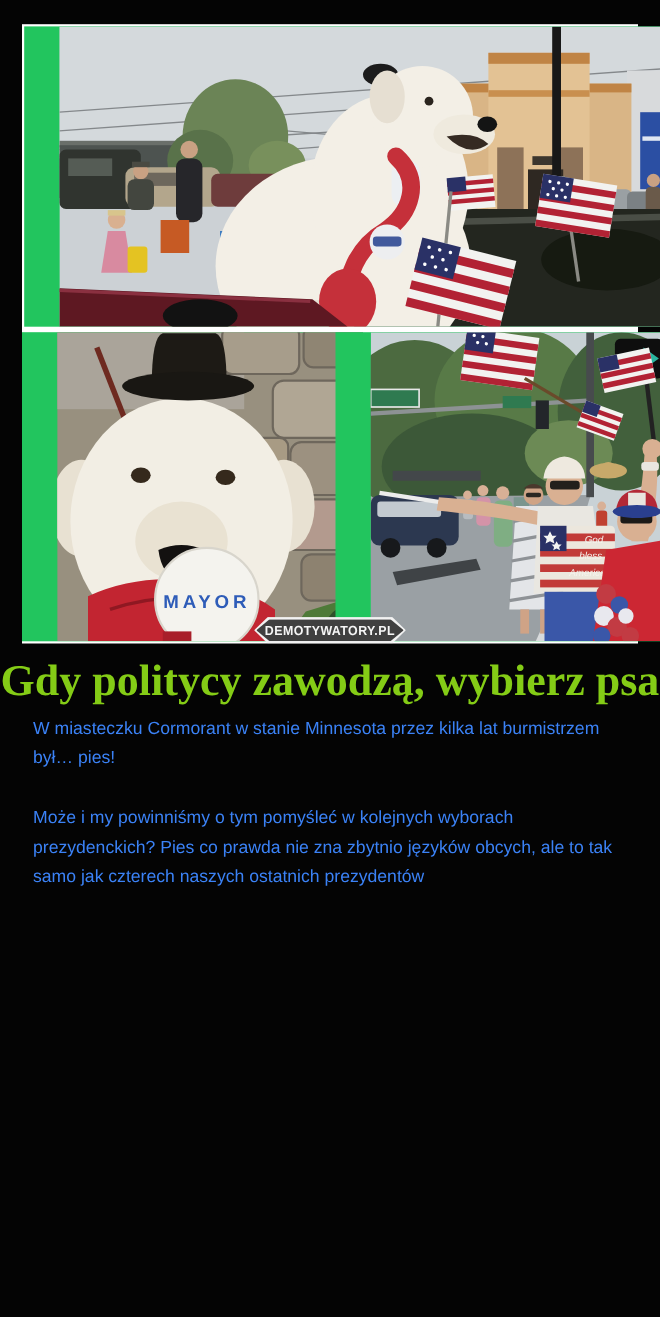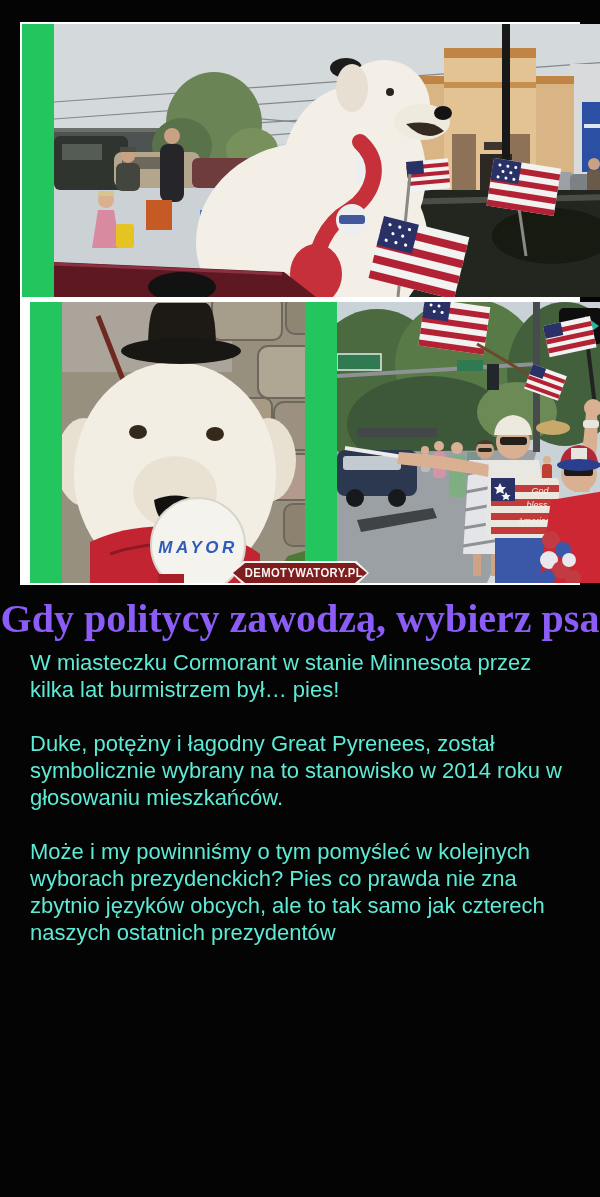--- a/index.html
+++ b/index.html
@@ -2,35 +2,35 @@
 <html><head>
 <meta charset="utf-8">
 <style>
   html,body{margin:0;padding:0;background:#000;}
   .page{position:relative;width:600px;height:1197px;background:#040404;overflow:hidden;
         font-family:"Liberation Sans",sans-serif;}
   .collage{position:absolute;left:20px;top:22px;width:560px;height:563px;background:#ffffff;}
   .ph{position:absolute;overflow:hidden;background:#22c55e;padding-left:32px;}
   .ph svg{display:block;width:100%;height:100%;}
   .ph-top{left:2px;top:2px;width:556px;height:273px;}
-  .ph-bl{left:10px;top:280px;width:278px;height:281px;font-style:italic;}
+  .ph-bl{left:0;top:280px;width:278px;height:281px;}
   .ph-br{left:285px;top:280px;width:273px;height:281px;}
   .wm-outer{position:absolute;left:50%;top:561px;transform:translateX(-50%);
             width:138px;height:24px;background:#f2f2f2;
             clip-path:polygon(0 50%,9% 0,91% 0,100% 50%,91% 100%,9% 100%);}
-  .wm-inner{position:absolute;left:2px;top:2px;right:2px;bottom:2px;background:#7f1d1d;
+  .wm-inner{position:absolute;left:2px;top:2px;right:2px;bottom:2px;background:#404040;
             clip-path:polygon(0 50%,9% 0,91% 0,100% 50%,91% 100%,9% 100%);
-            display:flex;align-items:center;justify-content:flex-end;}
+            display:flex;align-items:center;justify-content:center;}
   .wm-text{color:#f5f5f5;font-size:12px;font-weight:bold;letter-spacing:.4px;
            transform:scaleX(.94);white-space:nowrap;}
   .title{position:absolute;left:0;top:593px;width:100%;text-align:center;
          font-family:"Liberation Serif",serif;font-weight:bold;font-size:40px;
          line-height:52px;}
   .body-text{position:absolute;left:30px;top:649px;width:540px;
-             font-size:22px;line-height:27px;color:#5eead4;}
+             font-size:16px;line-height:27px;color:#3b82f6;}
   .body-text p{margin:0 0 27px 0;white-space:pre-wrap;}
   .body-text p:last-child{margin-bottom:0;margin-top:26px;}
 </style>
 </head>
 <body>
 
 <div class="page">
 
   <div class="collage">
 
@@ -352,21 +352,20 @@
     </div>
 
   </div>
 
   <div class="wm-outer">
     <div class="wm-inner">
       <span class="wm-text">DEMOTYWATORY.PL</span>
     </div>
   </div>
 
-  <div class="title" style="color: #8b5cf6;">Gdy politycy zawodzą, wybierz psa</div>
+  <div class="title" style="color: #84cc16;">Gdy politycy zawodzą, wybierz psa</div>
 
   <div class="body-text">
     <p>W miasteczku Cormorant w stanie Minnesota przez kilka lat burmistrzem był… pies!</p>
-    <p>Duke, potężny i łagodny Great Pyrenees, został symbolicznie wybrany na to stanowisko w 2014 roku w głosowaniu mieszkańców.</p>
     <p>Może i my powinniśmy o tym pomyśleć w kolejnych wyborach prezydenckich? Pies co prawda nie zna zbytnio języków obcych, ale to tak samo jak czterech naszych ostatnich prezydentów</p>
   </div>
 
 </div>
 
 </body></html>

